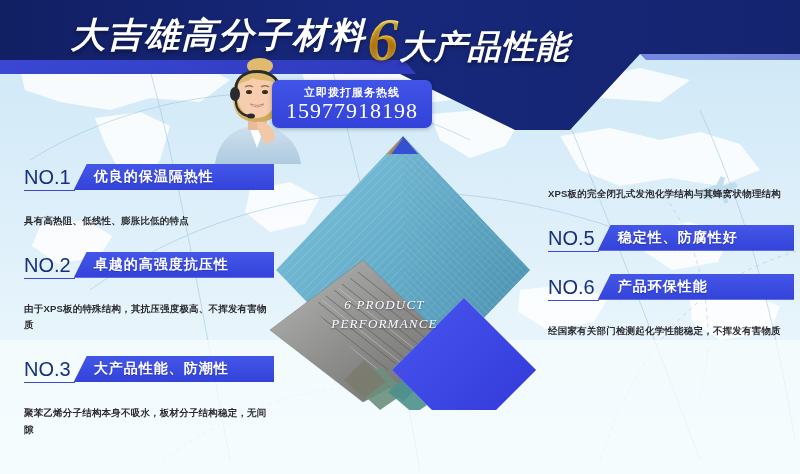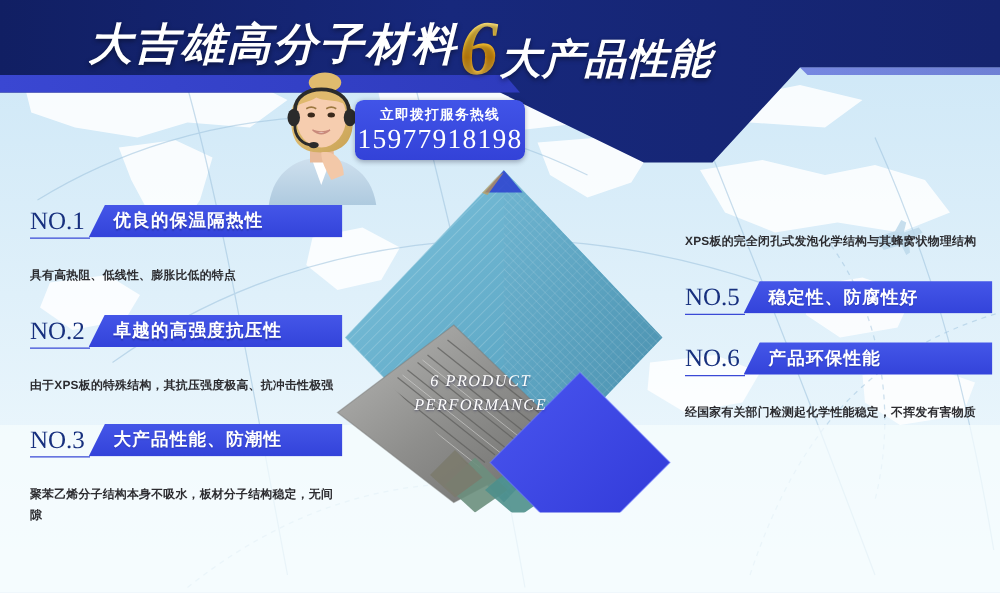--- a/index.html
+++ b/index.html
@@ -47,22 +47,22 @@
     font-size:33px;font-weight:bold;font-style:italic;color:#ffffff;
     letter-spacing:1px;text-shadow:0 2px 4px rgba(0,0,0,.45);
     position:relative;top:12px;white-space:nowrap;text-align:right;
   }
 
   
   .operator{position:absolute;left:205px;top:52px;width:105px;height:112px;z-index:7;}
 
   
   .hotline{
-    position:absolute;left:284px;top:80px;z-index:9;
-    width:136px;height:48px;border-radius:7px;
+    position:absolute;left:272px;top:80px;z-index:9;
+    width:160px;height:48px;border-radius:7px;
     background:linear-gradient(180deg,#4154e8 0%,#3342d8 100%);
     box-shadow:0 1px 4px rgba(0,0,30,.3);
     display:flex;flex-direction:column;align-items:center;justify-content:center;
   }
   .hotline-label{
     font-size:11px;color:#ffffff;font-weight:bold;letter-spacing:1px;
     line-height:1;margin-bottom:2px;
   }
   .hotline-number{
     font-family:"Liberation Serif","DejaVu Serif",serif;
@@ -80,21 +80,21 @@
   }
 
   
   .col{position:absolute;z-index:5;}
   .col-left{left:24px;top:164px;width:250px;}
   .col-right{left:548px;top:164px;width:246px;}
 
   .feature{margin-bottom:22px;}
   .feature-head{position:relative;height:27px;display:flex;align-items:stretch;}
   .feat-no{
-    font-family:Liberation Serif, serif;
+    font-family:Liberation Sans, sans-serif;
     font-size:20px;color:#17307e;line-height:26px;
     padding-right:4px;white-space:nowrap;
     border-bottom:1.5px solid #3a4ad6;
   }
   .feat-bar{
     position:relative;flex:1;height:26px;margin-left:-1px;
     background:linear-gradient(180deg,#4456e8 0%,#3343da 100%);
     clip-path:polygon(13px 0,100% 0,100% 100%,0 100%);
     display:flex;align-items:center;
   }
@@ -334,21 +334,21 @@
       <div class="feat-desc">具有高热阻、低线性、膨胀比低的特点</div>
     </div>
 
     <div class="feature">
       <div class="feature-head">
         <span class="feat-no">NO.2</span>
         <span class="feat-bar">
           <span class="feat-bar-text">卓越的高强度抗压性</span>
         </span>
       </div>
-      <div class="feat-desc">由于XPS板的特殊结构，其抗压强度极高、抗冲击性极强</div>
+      <div class="feat-desc">由于XPS板的特殊结构，其抗压强度极高、不挥发有害物质</div>
     </div>
 
     <div class="feature">
       <div class="feature-head">
         <span class="feat-no">NO.3</span>
         <span class="feat-bar">
           <span class="feat-bar-text">大产品性能、防潮性</span>
         </span>
       </div>
       <div class="feat-desc">聚苯乙烯分子结构本身不吸水，板材分子结构稳定，无间隙</div>

